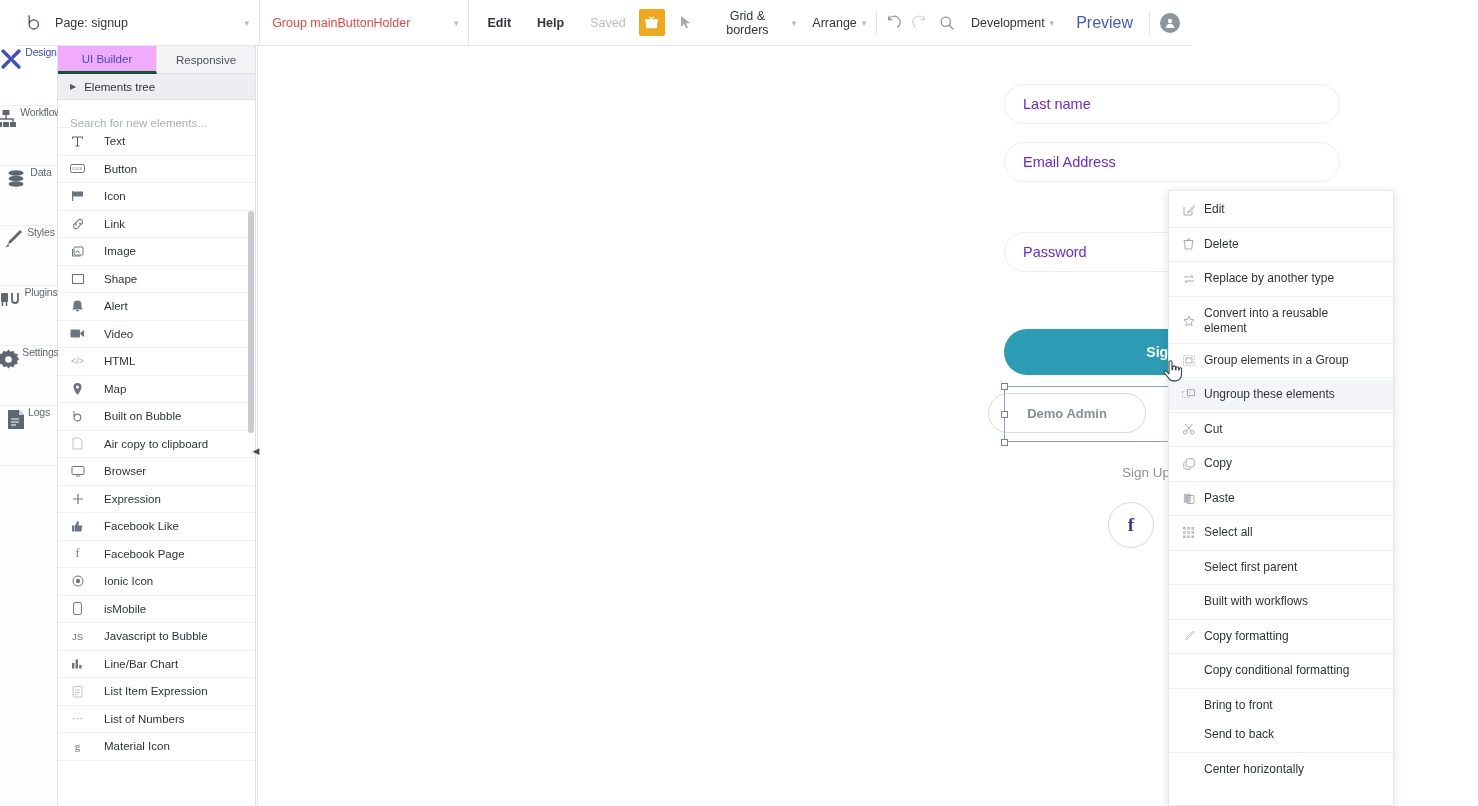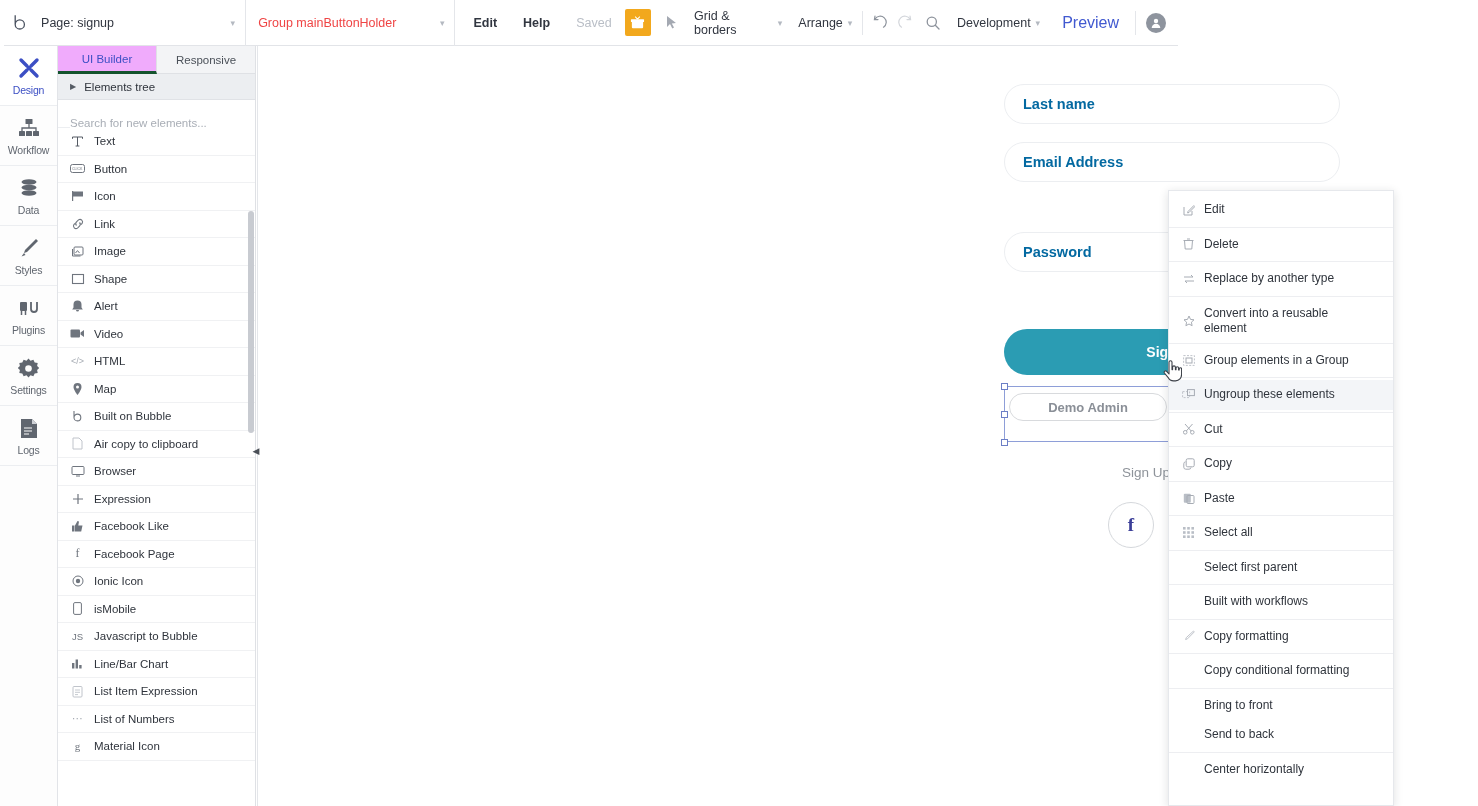--- a/index.html
+++ b/index.html
@@ -6,21 +6,21 @@
   html, body {
     width: 1478px; height: 806px;
     font-family: "Liberation Sans", sans-serif;
     background: #ffffff;
     overflow: hidden;
   }
   #app { position: relative; width: 1478px; height: 806px; background:#fff; }
 
   
   .topbar {
-    position: absolute; left:4px; top:0; width:1174px; height:46px;
+    position: absolute; left:18px; top:0; width:1174px; height:46px;
     background:#fff; border-bottom:1px solid #e2e4e8;
     display:flex; align-items:center; font-size:12.5px; color:#3d4450;
   }
   .tb-logo { width:34px; display:flex; align-items:center; justify-content:center; color:#4d5564; }
   .tb-pagesel {
     width:215px; height:46px; display:flex; align-items:center;
     border-right:1px solid #e4e6ea; padding-left:4px; cursor:pointer;
   }
   .tb-pagesel .lbl { flex:1; font-size:12.5px; color:#313640; }
   .tb-groupsel {
@@ -30,35 +30,35 @@
   .tb-groupsel .lbl { flex:1; font-size:12.5px; color:#ef4444; }
   .caret-sm { color:#b4b9c1; font-size:9px; margin-right:10px; }
   .tb-item { padding:0 13px; font-size:12.5px; cursor:pointer; color:#313640; }
   .tb-item.muted { color:#b9bec6; cursor:default; }
   .tb-spacer { flex:1; }
   .bubble-badge {
     width:27px; height:27px; background:#f2a81d; border-radius:2px;
     display:flex; align-items:center; justify-content:center; margin-right:8px;
   }
   .tb-icon { width:28px; display:flex; align-items:center; justify-content:center; cursor:pointer; color:#9aa0aa; }
-  .tb-menu { padding:0 8px; font-size:12.5px; color:#313640; cursor:pointer; display:flex; align-items:center; gap:5px; }
+  .tb-menu { padding:0 8px; font-size:12.5px; color:#313640; cursor:pointer; display:flex; align-items:center; gap:5px;text-align:center; }
   .tb-preview { padding:0 14px; font-size:16px; color:#4159d0; cursor:pointer; }
   .tb-sep { width:1px; height:24px; background:#e4e6ea; margin:0 2px; }
   .avatar {
     width:20px; height:20px; border-radius:50%; background:#8e949e;
     display:flex; align-items:center; justify-content:center; color:#fff; cursor:pointer;
   }
 
   
   .rail {
     position:absolute; left:0; top:46px; width:58px; bottom:0;
     background:#fdfdfd; border-right:1px solid #e2e4e8;
   }
   .rail-item {
-    height:60px; display:flex; flex-direction:column; align-items:center; justify-content:center;
+    height:60px; display:flex; flex-direction:row; align-items:flex-start; justify-content:center;
     gap:3px; border-bottom:1px solid #eceef1; cursor:pointer; color:#60666f;
   }
   .rail-item .rl { font-size:10.5px; letter-spacing:-0.2px; }
   .rail-item.active { color:#3c4fc4; background:#fff; }
   .rail-ico { height:26px; display:flex; align-items:center; justify-content:center; }
 
   
   .panel {
     position:absolute; left:58px; top:46px; width:198px; bottom:0;
     background:#fff; border-right:1px solid #dfe1e5;
@@ -83,21 +83,21 @@
     border-bottom:1px solid #eceef1; background:#fff;
   }
   .search-row input {
     border:none; outline:none; font-size:11.5px; color:#2f343c;
     font-family:"Liberation Sans", sans-serif; width:100%;margin-top:19px;
   }
   .search-row input::placeholder { color:#a9aeb6; }
 
   .el-list { position:absolute; left:0; right:0; top:82px; bottom:0; overflow:hidden; }
   .el-row {
-    height:27.5px; display:flex; align-items:center; gap:9px; padding-left:12px;
+    height:27.5px; display:flex; align-items:center; gap:19px; padding-left:12px;
     border-bottom:1px solid #f0f1f3; font-size:11.5px; color:#2f343c; cursor:pointer;
     background:#fff;
   }
   .el-ico { width:15px; display:flex; align-items:center; justify-content:center; color:#6f757e; }
   .el-scroll {
     position:absolute; right:1px; top:165px; width:6px; height:222px;
     background:#c8cbd1; border-radius:3px; cursor:pointer;
   }
   .panel-collapse {
     position:absolute; left:250px; top:443px; width:12px; height:16px;
@@ -105,21 +105,21 @@
     font-size:9px; color:#4a4f57; cursor:pointer; z-index:5;
   }
 
   
   .canvas { position:absolute; left:257px; top:46px; right:0; bottom:0; background:#fff; border-left:1px solid #e4e6ea; }
   .canvas-inner { position:absolute; left:0; top:0; right:0; bottom:0; }
 
   .ff-input {
     position:absolute; border:1px solid #eceef1; border-radius:26px;
     background:#fff; display:flex; align-items:center; padding-left:18px;
-    font-size:14.5px; color:#0369a1; font-weight:700;
+    font-size:14.5px; color:#6d28d9; font-weight:400;
   }
   .ff-signup {
     position:absolute; background:#2b9cb3; border-radius:26px;
     display:flex; align-items:center; justify-content:center;
     color:#fff; font-size:14px; font-weight:bold; cursor:pointer;
   }
   .ff-demo {
     position:absolute; border:1px solid #d8dadd; border-radius:26px; background:#fff;
     display:flex; align-items:center; justify-content:center;
     color:#8a8f97; font-size:13px; font-weight:bold; cursor:pointer;
@@ -529,21 +529,21 @@
         <span>Email Address</span>
       </div>
       <div class="ff-input" style="left:746px;top:186px;width:336px;height:40px;">
         <span>Password</span>
       </div>
 
       <div class="ff-signup" style="left:746px;top:283px;width:336px;height:46px;">
         <span>Sign up</span>
       </div>
 
-      <div class="ff-demo" style="left:751px;top:347px;width:158px;height:28px;">
+      <div class="ff-demo" style="left:730px;top:347px;width:158px;height:40px;">
         <span>Demo Admin</span>
       </div>
 
       <div class="sel-box" style="left:746px;top:340px;width:224px;height:56px;"></div>
       <div class="sel-h" style="left:742.5px;top:336.5px;"></div>
       <div class="sel-h" style="left:742.5px;top:364.5px;"></div>
       <div class="sel-h" style="left:742.5px;top:392.5px;"></div>
 
       <div class="ff-signuptext" style="left:864px;top:419px;">Sign Up with</div>
 

